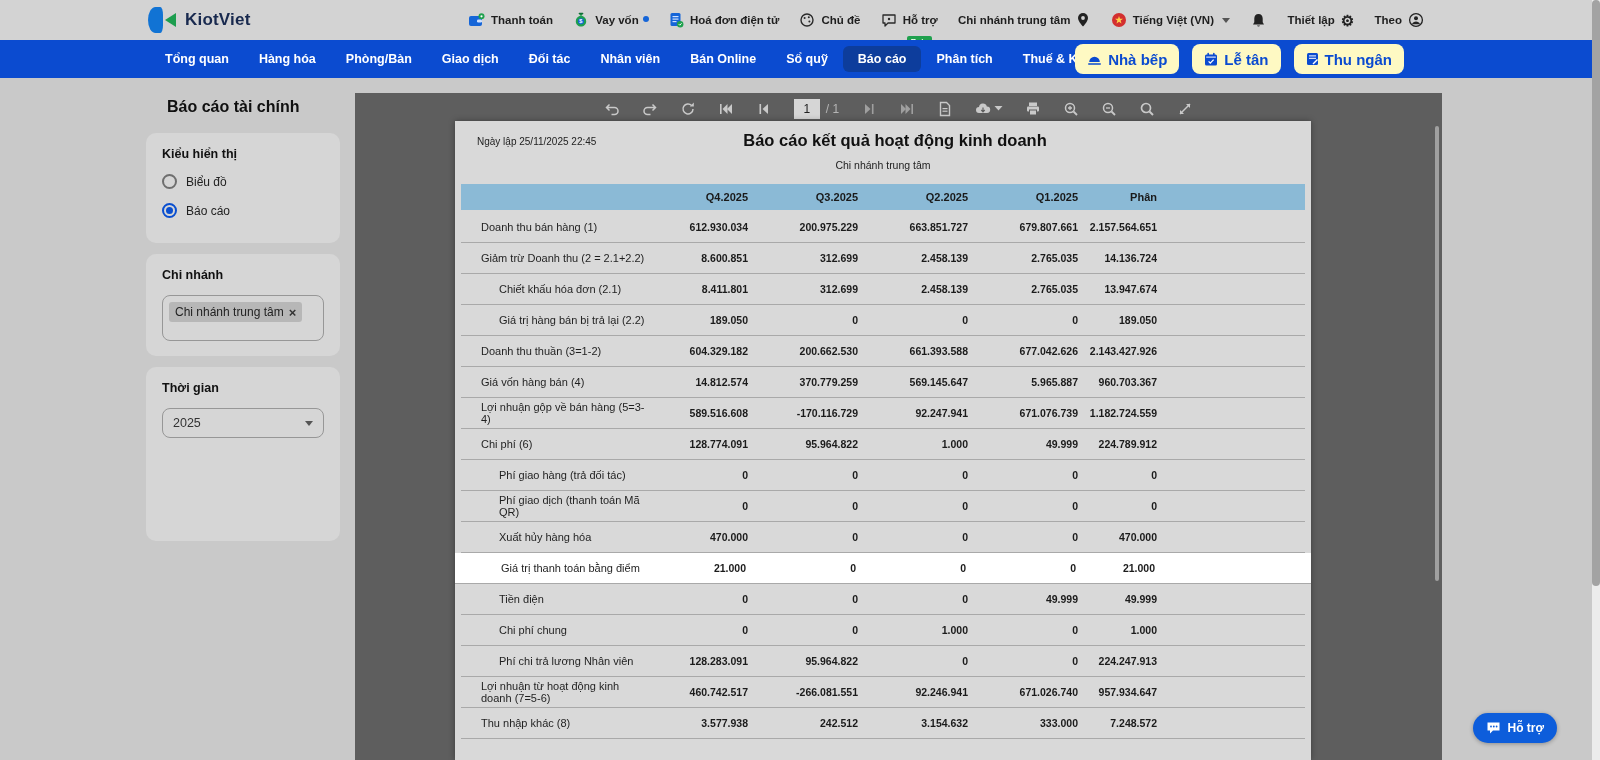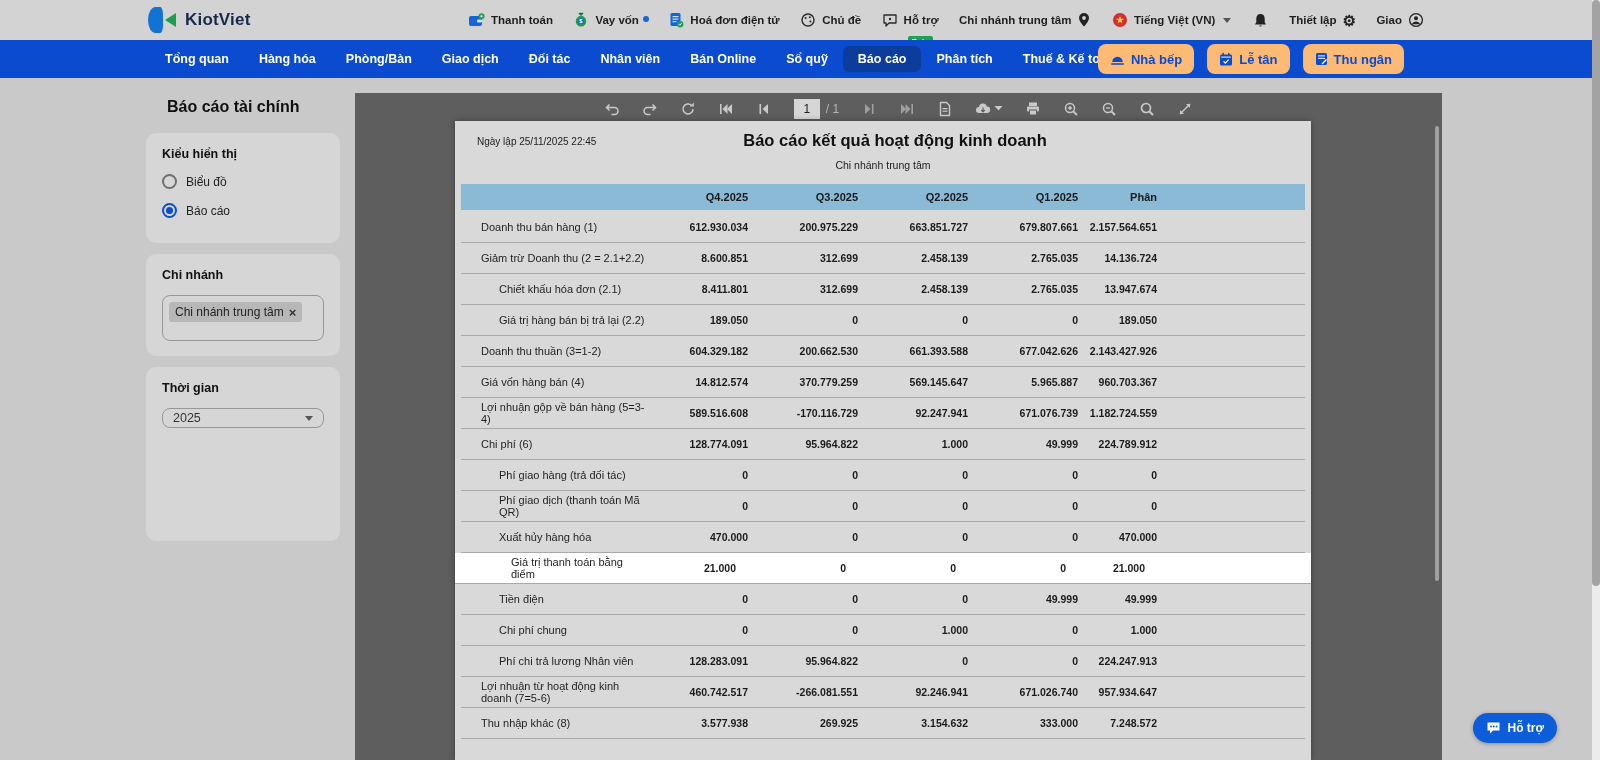--- a/index.html
+++ b/index.html
@@ -19,39 +19,39 @@
   .beta-badge { position:absolute; left:26px; top:24px; background:#1fa14e; color:#fff; font-size:8px; font-weight:bold; padding:1px 4px; border-radius:2px; }
   .notif-dot { width:6px; height:6px; border-radius:50%; background:#1565d8; align-self:flex-start; margin:4px 0 0 -2px; }
   .caret-down { width:0; height:0; border-left:4px solid transparent; border-right:4px solid transparent; border-top:5px solid #555; margin-left:2px; }
 
   
   .nav { position:absolute; left:0; top:40px; width:1592px; height:38px; background:#0b4bd0; display:flex; align-items:center; }
   .nav-tabs { display:flex; align-items:center; margin-left:150px; }
   .nav-tab { color:#fff; font-size:12.5px; font-weight:bold; padding:6px 15px; border-radius:6px; cursor:pointer; white-space:nowrap; }
   .nav-tab.active { background:#0d3d9c; }
   .nav-actions { position:absolute; right:188px; top:4px; display:flex; gap:13px; }
-  .nav-btn { background:#fdba74; color:#0b4bd0; border:none; border-radius:8px; height:30px; padding:0 12px; font-size:13px; font-weight:bold; display:flex; align-items:center; gap:6px; cursor:pointer; font-family:inherit; }
+  .nav-btn { background:#fef9c3; color:#0b4bd0; border:none; border-radius:8px; height:30px; padding:0 12px; font-size:15px; font-weight:bold; display:flex; align-items:center; gap:6px; cursor:pointer; font-family:inherit; }
 
   
   .sidebar { position:absolute; left:0; top:78px; width:355px; bottom:0; }
   .sidebar-title { position:absolute; left:167px; top:20px; font-size:16px; font-weight:bold; color:#101010; }
   .card { position:absolute; left:146px; width:194px; background:#d6d6d6; border-radius:10px; padding:14px 16px; }
   .card1 { top:55px; height:110px; }
   .card2 { top:176px; height:102px; }
   .card3 { top:289px; height:174px; }
   .card-title { font-size:12.5px; font-weight:bold; color:#111; margin-bottom:13px; }
   .radio-row { display:flex; align-items:center; gap:9px; margin-bottom:14px; cursor:pointer; }
   .radio { width:15px; height:15px; min-width:15px; border-radius:50%; border:2px solid #6f6f6f; background:transparent; }
   .radio.sel { border-color:#0a4fd0; }
   .radio.sel::after { content:""; display:block; width:7px; height:7px; border-radius:50%; background:#0a4fd0; margin:2px auto 0; }
   .radio-label { font-size:12px; color:#222; }
   .tag-box { border:1px solid #979797; border-radius:8px; min-height:46px; padding:6px; }
   .tag { display:inline-flex; align-items:center; gap:5px; background:#b7b7b7; border-radius:3px; padding:3px 6px; font-size:12px; color:#222; }
   .tag-close { font-size:13px; font-weight:bold; color:#333; cursor:pointer; line-height:1; }
-  .select { border:1px solid #979797; border-radius:8px; height:20px; display:flex; align-items:center; justify-content:space-between; padding:0 10px; font-size:12.5px; color:#333; cursor:pointer; margin-bottom:14px; }
+  .select { border:1px solid #979797; border-radius:8px; height:30px; display:flex; align-items:center; justify-content:space-between; padding:0 10px; font-size:12.5px; color:#333; cursor:pointer; margin-bottom:14px; }
 
   
   .viewer { position:absolute; left:355px; top:93px; width:1087px; bottom:0; background:#5e5e5e; }
   .rtoolbar { height:31px; display:flex; align-items:center; justify-content:center; gap:22px; }
   .ticon { width:16px; height:16px; cursor:pointer; }
   .pagebox { display:flex; align-items:center; gap:6px; }
   .page-input { width:26px; height:20px; border:none; background:#d6d6d6; text-align:center; font-size:12px; color:#222; font-family:inherit; }
   .page-total { color:#b5b5b5; font-size:12px; }
   .v-scroll { position:absolute; right:3px; top:33px; width:4px; height:455px; background:#a0a0a0; border-radius:2px; cursor:pointer; }
 
@@ -61,21 +61,21 @@
   .rep-sub { position:absolute; left:0; right:0; top:38px; text-align:center; font-size:10.5px; color:#222; }
   .rtable { position:absolute; left:6px; right:6px; top:63px; }
   .thead { display:flex; align-items:center; height:26px; background:#8bbad6; margin-bottom:2px; }
   .thead .hcell { font-size:11px; font-weight:bold; color:#1a1a1a; }
   .cell-label { flex:1; padding-left:20px; font-size:11px; color:#1f1f1f; }
   .cell-label.indent { padding-left:38px; }
   .cell-num { width:110px; text-align:right; padding-right:8px; font-size:10.5px; font-weight:600; color:#1b1b1b; }
   .cell-num.total { width:79px; }
   .row-spacer { width:140px; }
   .trow { display:flex; align-items:center; min-height:31px; border-bottom:1px solid #a9a9a9; }
-  .trow.hl { background:#ffffff; margin:0 -6px; padding:0 18px; }
+  .trow.hl { background:#ffffff; margin:0 -6px; padding:0 8px; }
 
   
   .support-fab { position:absolute; right:43px; bottom:17px; height:30px; background:#0d5ddb; border:none; border-radius:15px; color:#fff; font-size:12px; font-weight:bold; display:flex; align-items:center; gap:6px; padding:0 13px; cursor:pointer; font-family:inherit; box-shadow:0 1px 4px rgba(0,0,0,0.3); }
   .win-scrollbar { position:absolute; right:0; top:0; width:8px; height:760px; background:#ececec; }
   .win-thumb { position:absolute; left:0; top:0; width:8px; height:586px; background:#a3a3a3; border-radius:4px; cursor:pointer; }
 </style>
 </head>
 <body>
 
 <div class="topbar">
@@ -153,21 +153,21 @@
       <svg width="17" height="17" viewBox="0 0 17 17">
           <path d="M8.5 2 c-2.7 0-4.2 2-4.2 4.6 v3.6 L3 12.4 h11 l-1.3-2.2 V6.6 C12.7 4 11.2 2 8.5 2 z" fill="#222"></path>
           <path d="M7 13.4 a1.6 1.6 0 0 0 3 0 z" fill="#222"></path>
         </svg>
     </div>
     <div class="topitem">
       <span>Thiết lập</span>
       <span style="font-size:15px; color:#222; line-height:1;">⚙</span>
     </div>
     <div class="topitem">
-      <span>Giao</span>
+      <span>Theo</span>
       <svg width="16" height="16" viewBox="0 0 16 16">
           <circle cx="8" cy="8" r="6.4" fill="none" stroke="#222" stroke-width="1.3"></circle>
           <circle cx="8" cy="6.3" r="2" fill="#222"></circle>
           <path d="M3.9 12.3 c0.8-2 2.3-2.9 4.1-2.9 s3.3 0.9 4.1 2.9" fill="#222"></path>
         </svg>
     </div>
   </div>
 </div>
 
 <div class="nav">
@@ -479,21 +479,21 @@
             <div class="cell-num">460.742.517</div>
             <div class="cell-num">-266.081.551</div>
             <div class="cell-num">92.246.941</div>
             <div class="cell-num">671.026.740</div>
             <div class="cell-num total">957.934.647</div>
             <div class="row-spacer"></div>
           </div>
           <div class="trow">
             <div class="cell-label">Thu nhập khác (8)</div>
             <div class="cell-num">3.577.938</div>
-            <div class="cell-num">269.925</div>
+            <div class="cell-num">242.512</div>
             <div class="cell-num">3.154.632</div>
             <div class="cell-num">333.000</div>
             <div class="cell-num total">7.248.572</div>
             <div class="row-spacer"></div>
           </div>
         </div>
     </div>
   </div>
 
   <div class="v-scroll"></div>

